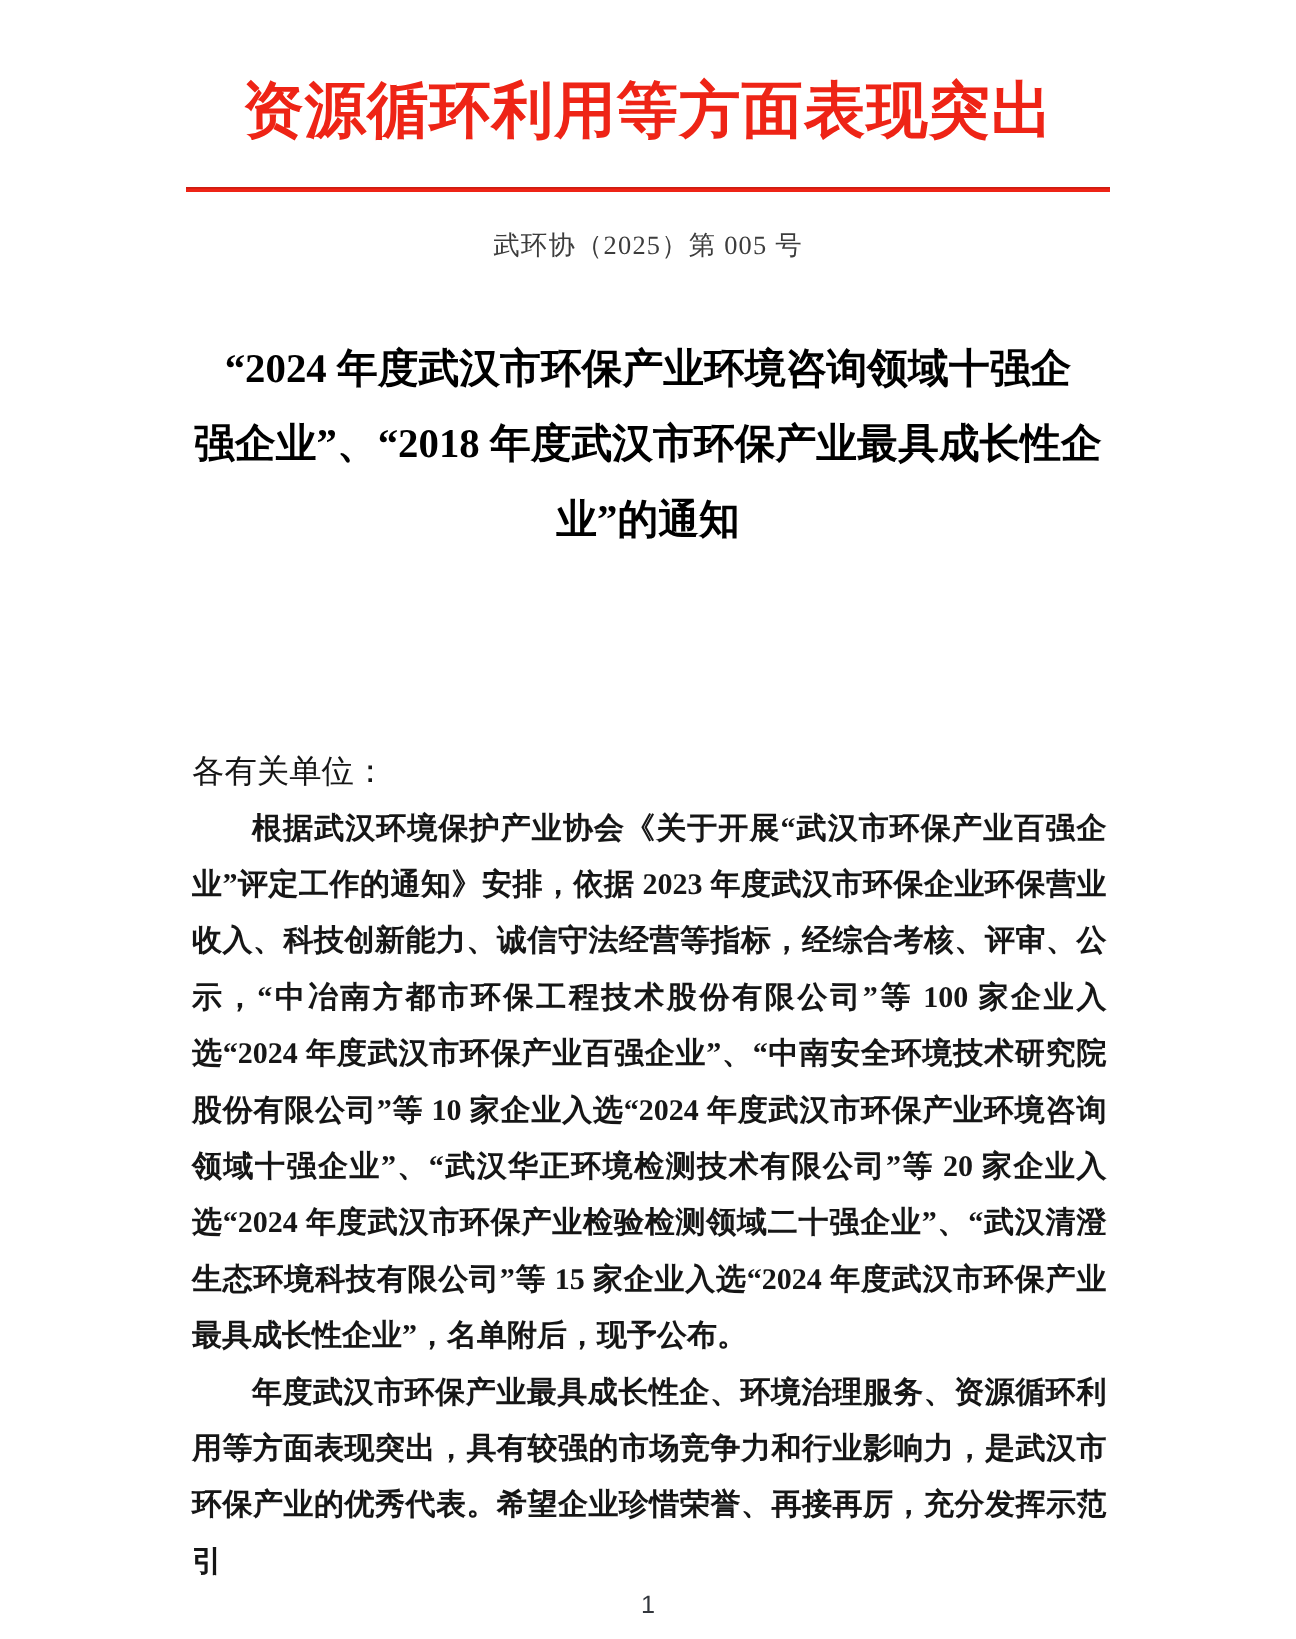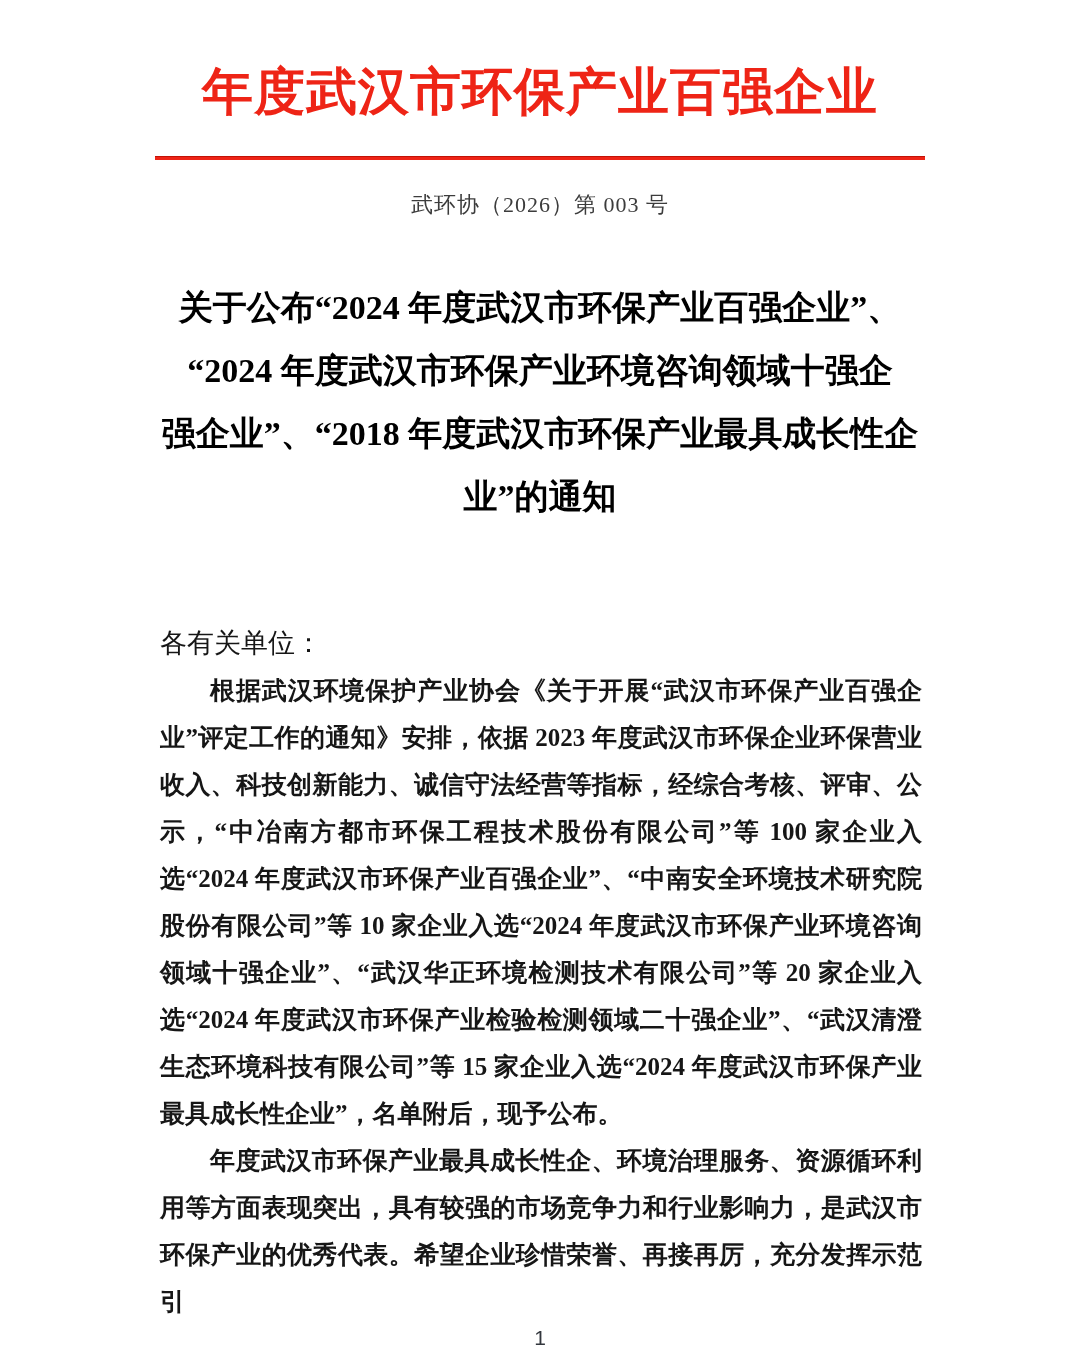--- a/index.html
+++ b/index.html
@@ -77,28 +77,27 @@
     font-family: "Liberation Sans", "DejaVu Sans", sans-serif;
     font-size: 21px;
     color: #33373d;
   }
 </style>
 </head>
 <body>
 
 <div class="page">
 
-  <div class="header-title">年度武汉市环保产业百强企业</div>
+  <div class="header-title">资源循环利用等方面表现突出</div>
 
   <div class="red-line"></div>
 
-  <div class="doc-number">武环协（2026）第 003 号</div>
+  <div class="doc-number">武环协（2025）第 005 号</div>
 
   <div class="doc-title">
-    <div class="title-line">关于公布“2024 年度武汉市环保产业百强企业”、</div>
     <div class="title-line">“2024 年度武汉市环保产业环境咨询领域十强企</div>
     <div class="title-line">强企业”、“2018 年度武汉市环保产业最具成长性企</div>
     <div class="title-line">业”的通知</div>
   </div>
 
   <div class="body-block">
     <p class="salutation">各有关单位：</p>
     <p class="para">根据武汉环境保护产业协会《关于开展“武汉市环保产业百强企业”评定工作的通知》安排，依据 2023 年度武汉市环保企业环保营业收入、科技创新能力、诚信守法经营等指标，经综合考核、评审、公示，“中冶南方都市环保工程技术股份有限公司”等 100 家企业入选“2024 年度武汉市环保产业百强企业”、“中南安全环境技术研究院股份有限公司”等 10 家企业入选“2024 年度武汉市环保产业环境咨询领域十强企业”、“武汉华正环境检测技术有限公司”等 20 家企业入选“2024 年度武汉市环保产业检验检测领域二十强企业”、“武汉清澄生态环境科技有限公司”等 15 家企业入选“2024 年度武汉市环保产业最具成长性企业”，名单附后，现予公布。</p>
     <p class="para">年度武汉市环保产业最具成长性企、环境治理服务、资源循环利用等方面表现突出，具有较强的市场竞争力和行业影响力，是武汉市环保产业的优秀代表。希望企业珍惜荣誉、再接再厉，充分发挥示范引</p>
   </div>

